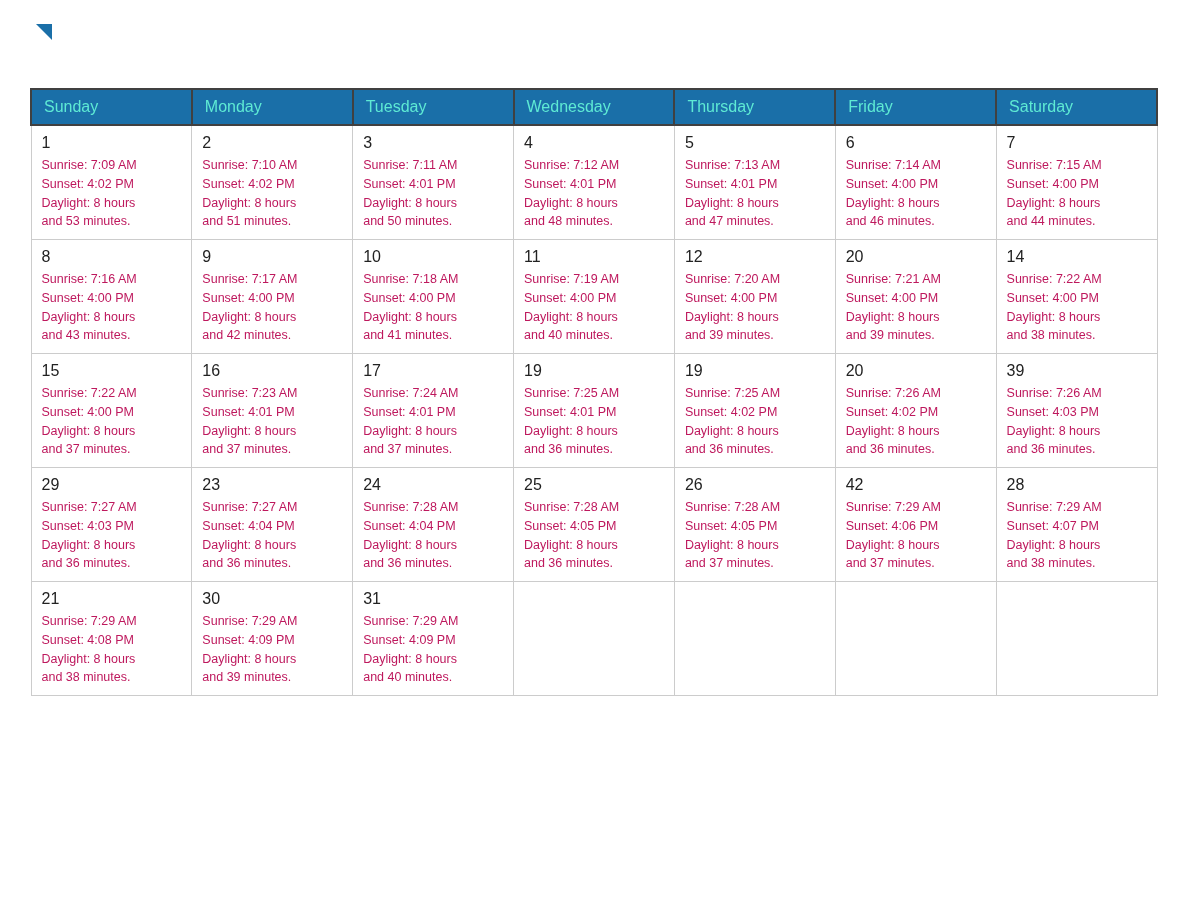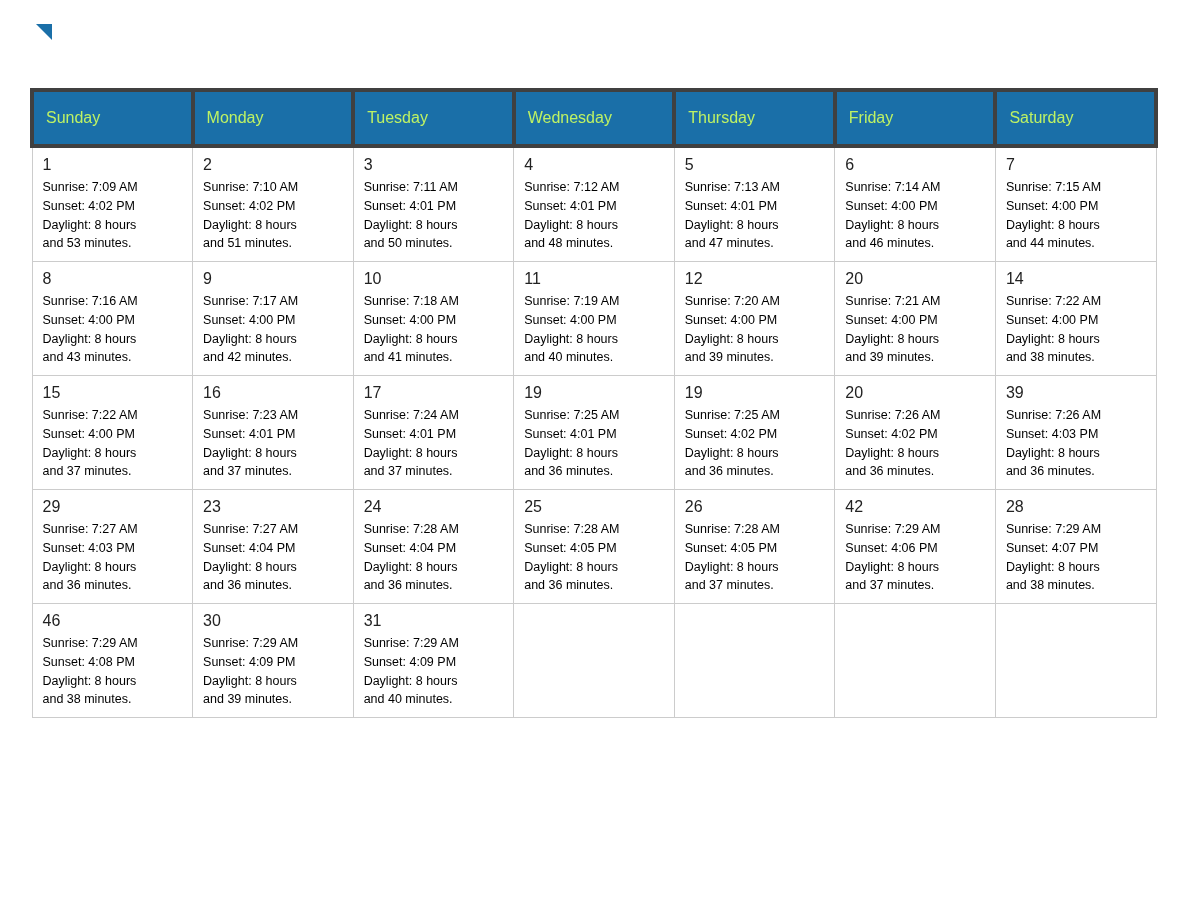--- a/index.html
+++ b/index.html
@@ -53,47 +53,47 @@
       font-size: 22px;
       font-weight: normal;
       color: #444;
     }
     .calendar {
       width: 100%;
       border-collapse: collapse;
     }
     .calendar thead tr th {
       background: #1a6fa8;
-      color: #bef264;
-      padding: 17px 12px;
+      color: #5eead4;
+      padding: 8px 12px;
       text-align: left;
       font-size: 16px;
       font-weight: normal;
-      border: 4px solid #404040;
+      border: 2px solid #404040;
     }
     .calendar tbody tr td {
       vertical-align: top;
       padding: 8px 10px;
       border: 1px solid #ccc;
       font-size: 13px;
       color: #333;
       width: 14.28%;
       height: 110px;
     }
     .calendar tbody tr td .day-num {
       font-size: 16px;
       font-weight: normal;
       color: #222;
       display: block;
       margin-bottom: 4px;
     }
     .calendar tbody tr td .day-info {
       font-size: 12.5px;
       line-height: 1.5;
-      color: #000000;
+      color: #be185d;
     }
     .calendar tbody tr:last-child td {
       height: 90px;
     }
     .empty-cell {
       background: #fff;
     }
   </style>
 </head>
 <body>
@@ -386,21 +386,21 @@
         <div class="day-info">
           Sunrise: 7:29 AM<br>
           Sunset: 4:07 PM<br>
           Daylight: 8 hours<br>
           and 38 minutes.
         </div>
       </td>
       </tr>
       <tr>
         <td>
-        <span class="day-num">46</span>
+        <span class="day-num">21</span>
         <div class="day-info">
           Sunrise: 7:29 AM<br>
           Sunset: 4:08 PM<br>
           Daylight: 8 hours<br>
           and 38 minutes.
         </div>
       </td>
         <td>
         <span class="day-num">30</span>
         <div class="day-info">

